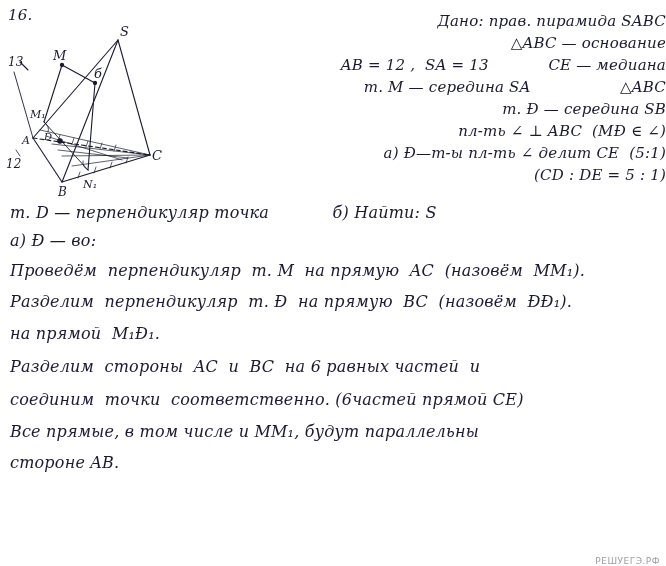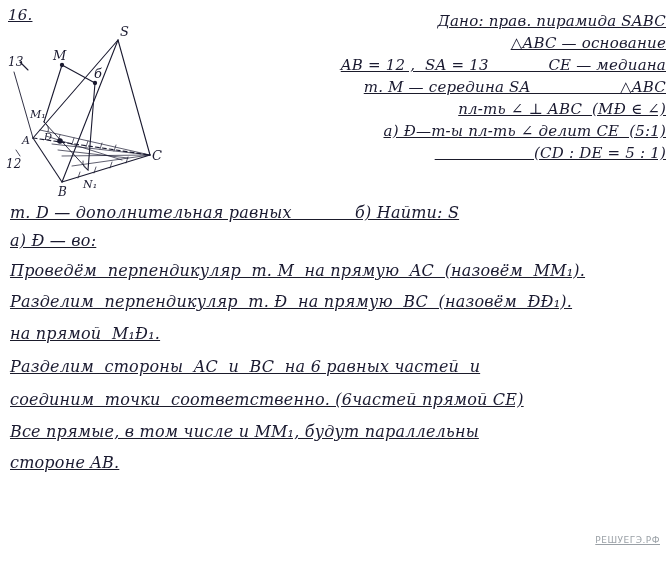--- a/index.html
+++ b/index.html
@@ -17,38 +17,38 @@
   .hw{
     font-family:"DejaVu Serif", serif;
     font-style:italic;
     color:#1a1a30;
     white-space:pre;
     letter-spacing:.2px;
   }
   .hw-md{font-size:15px;}
   .hw-lg{font-size:16px;}
 
-  .abs{position:absolute;text-decoration:underline;}
+  .abs{position:absolute;}
 
   
   #problem-number{left:8px;top:6px;font-size:15px;}
 
   
   #figure-block{left:0;top:10px;width:330px;height:185px;}
   #figure-svg{display:block;}
   #given-block{left:298px;top:12px;width:368px;text-align:right;}
   #given-block .gl{display:block;margin-bottom:4px;}
 
   
   #body-block{left:10px;top:200px;width:646px;}
   #body-block .bl{display:block;}
 
   
   #watermark{
-    right:6px;bottom:21px;
+    right:6px;bottom:0;
     font-family:"DejaVu Sans", sans-serif;
     font-style:normal;
     font-size:9px;
     color:#9aa0a6;
     letter-spacing:.5px;
   }
 </style>
 </head>
 <body>
 
@@ -122,28 +122,29 @@
         <text x="44" y="130" font-size="10">D</text>
       </g>
     </svg>
   </div>
 
   <div class="abs" id="given-block">
     <span class="hw hw-md gl">Дано: прав. пирамида SABC</span>
     <span class="hw hw-md gl">△ABC — основание</span>
     <span class="hw hw-md gl">AB = 12 ,  SA = 13            CE — медиана</span>
     <span class="hw hw-md gl">т. M — середина SA                  △ABC</span>
+    <span class="hw hw-md gl">т. Ɖ — середина SB</span>
     <span class="hw hw-md gl">пл-ть ∠ ⊥ ABC  (MƉ ∈ ∠)</span>
     <span class="hw hw-md gl"></span>
     <span class="hw hw-md gl">а) Ɖ—т-ы пл-ть ∠ делит CE  (5:1)</span>
     <span class="hw hw-md gl">                    (CD : DE = 5 : 1)</span>
   </div>
 
   <div class="abs" id="body-block">
-    <span class="hw hw-lg bl" style="line-height:26px">т. D — дополнительная равных            б) Найти: S</span>
+    <span class="hw hw-lg bl" style="line-height:26px">т. D — перпендикуляр точка            б) Найти: S</span>
     <span class="hw hw-lg bl" style="line-height:18px"></span>
     <span class="hw hw-lg bl" style="line-height:30px">а) Ɖ — во:</span>
     <span class="hw hw-lg bl" style="line-height:12px"></span>
     <span class="hw hw-lg bl" style="line-height:30px">Проведём  перпендикуляр  т. M  на прямую  AC  (назовём  MM₁).</span>
     <span class="hw hw-lg bl" style="line-height:32px">Разделим  перпендикуляр  т. Ɖ  на прямую  BC  (назовём  ƉƉ₁).</span>
     <span class="hw hw-lg bl" style="line-height:32px">на прямой  M₁Ɖ₁.</span>
     <span class="hw hw-lg bl" style="line-height:12px"></span>
     <span class="hw hw-lg bl" style="line-height:34px">Разделим  стороны  AC  и  BC  на 6 равных частей  и</span>
     <span class="hw hw-lg bl" style="line-height:32px">соединим  точки  соответственно. (6частей прямой CE)</span>
     <span class="hw hw-lg bl" style="line-height:32px">Все прямые, в том числе и MM₁, будут параллельны</span>

